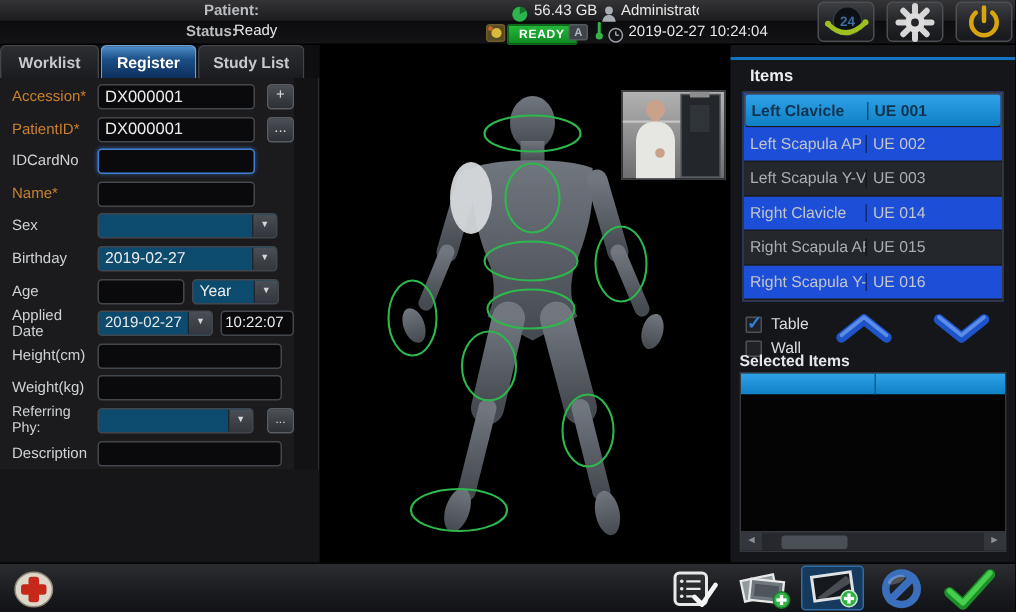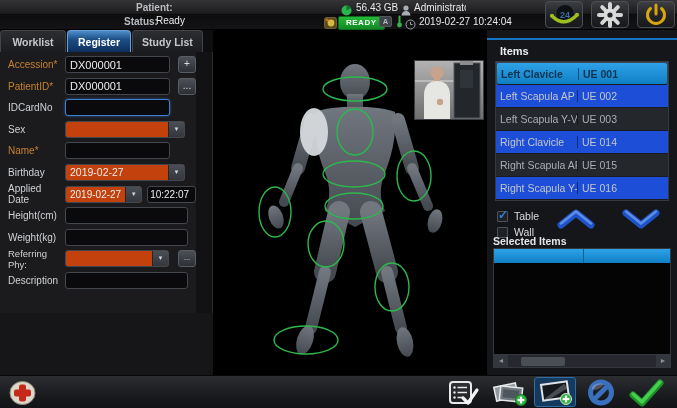--- a/index.html
+++ b/index.html
@@ -28,21 +28,21 @@
     border-radius:4px 4px 0 0; cursor:pointer; }
   .tab.active { background:linear-gradient(180deg,#4d8cc9 0%,#1c4f86 40%,#0d2f5c 100%); border-color:#6ba1d4; color:#fff; }
   .form-area { position:absolute; left:0; top:22px; width:196px; height:261px; background:#1b1b1e; padding-top:4px; }
   .below-form { position:absolute; left:0; top:283px; width:213px; height:62px; background:#161619; }
   .frow { display:flex; align-items:center; height:17px; margin:0 0 4.6px 8px; }
   .flabel { width:57px; flex:none; font-size:10px; color:#cfd2d5; }
   .flabel.req { color:#c8802f; }
   .inp { height:17px; background:#0a0a0c; border:1px solid #42464d; border-radius:3px; color:#ececec;
     font-size:11px; font-family:"Liberation Sans",sans-serif; padding:0 4px; outline:none; }
   .inp.focused { border-color:#3e7fd2; box-shadow:0 0 3px rgba(62,127,210,.6); }
-  .sel { height:17px; background:#c2410c; border:1px solid #42464d; border-radius:3px; display:flex; align-items:center; cursor:pointer; }
+  .sel { height:17px; background:#0c4a6e; border:1px solid #42464d; border-radius:3px; display:flex; align-items:center; cursor:pointer; }
   .sel .sval { flex:1; font-size:10.5px; color:#ececec; padding:0 4px; overflow:hidden; white-space:nowrap; }
   .sel .sarr { width:16px; height:15px; flex:none; background:linear-gradient(180deg,#4a4e55,#33363c); border-left:1px solid #23252a;
     border-radius:0 2px 2px 0; color:#d4d7db; font-size:6px; text-align:center; line-height:15px; }
   .sbtn { height:17px; background:linear-gradient(180deg,#4c5057,#2c2f34); border:1px solid #585c63; border-radius:3px;
     color:#dcdee1; font-size:10px; line-height:14px; text-align:center; cursor:pointer; }
 
   
   .center { position:absolute; left:213px; top:30px; width:274px; height:345px; background:#000; }
   .photo { position:absolute; left:201px; top:30px; width:70px; height:60px; border:1px solid #3a3d42; }
 
@@ -182,40 +182,48 @@
         <input class="inp" style="width: 105px;" value="DX000001">
         <div class="sbtn" style="width:21px; margin-left:8px;">...</div>
       </div>
 
       <div class="frow">
         <span class="flabel">IDCardNo</span>
         <input class="inp focused" style="width: 105px;" value="">
       </div>
 
       <div class="frow">
+        <span class="flabel req">Name*</span>
+        <input class="inp" style="width: 105px;" value="">
+      </div>
+
+      <div class="frow">
         <span class="flabel">Sex</span>
         <div class="sel" style="width:120px;">
           <span class="sval"></span>
           <span class="sarr">▼</span>
         </div>
       </div>
 
       <div class="frow">
-        <span class="flabel req">Name*</span>
-        <input class="inp" style="width: 105px;" value="">
-      </div>
-
-      <div class="frow">
         <span class="flabel">Birthday</span>
         <div class="sel" style="width:120px;">
           <span class="sval">2019-02-27</span>
           <span class="sarr">▼</span>
         </div>
       </div>
 
+      <div class="frow">
+        <span class="flabel">Age</span>
+        <input class="inp" style="width: 58px;" value="">
+        <div class="sel" style="width:58px; margin-left:5px;">
+          <span class="sval">Year</span>
+          <span class="sarr">▼</span>
+        </div>
+      </div>
 
       <div class="frow">
         <span class="flabel">Applied Date</span>
         <div class="sel" style="width:83px;">
           <span class="sval" style="font-size:10px;">2019-02-27</span>
           <span class="sarr">▼</span>
         </div>
         <input class="inp" style="width: 49px; margin-left: 5px; font-size: 10px; padding: 0px 2px;" value="10:22:07">
       </div>
 

